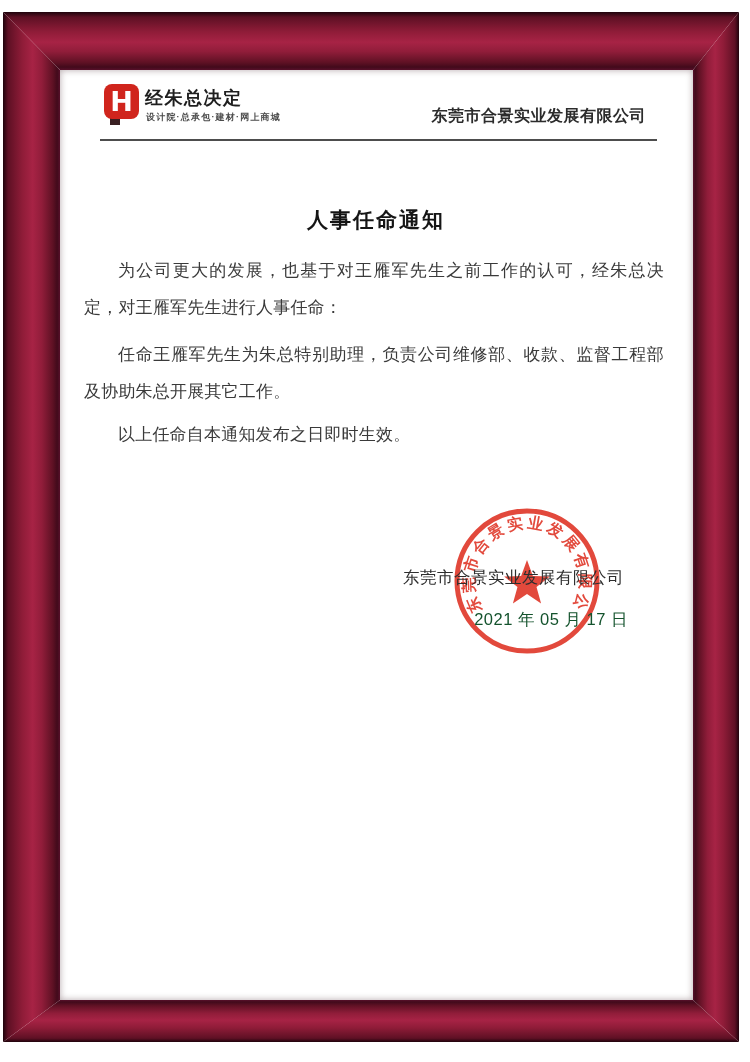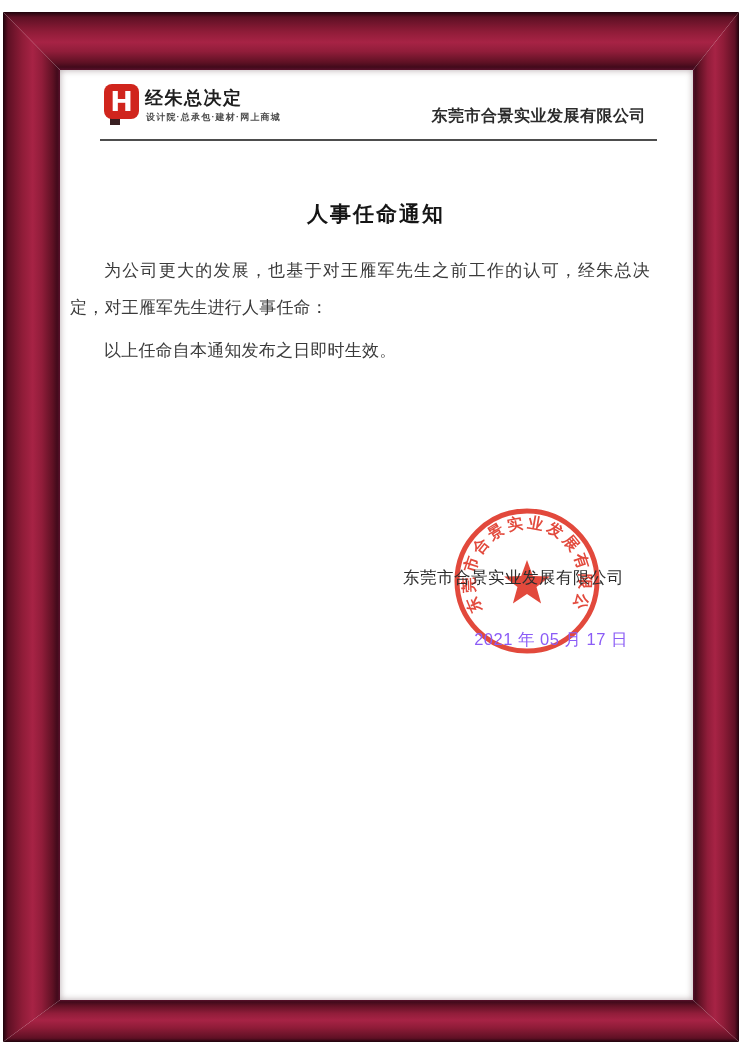--- a/index.html
+++ b/index.html
@@ -67,43 +67,43 @@
     font-size: 16px; font-weight: 700; color: #2c2c2c;
     letter-spacing: 0.5px; white-space: nowrap;
   }
   .header-rule {
     position: absolute; left: 100px; top: 139px;
     width: 557px; height: 2px; background: #4d4d4d;
   }
 
   
   .doc-title {
-    position: absolute; left: 88px; top: 200px; width: 576px;
+    position: absolute; left: 88px; top: 206px; width: 576px;
     text-align: center; font-size: 21px; font-weight: 800;
     color: #151515; letter-spacing: 2px;
   }
   .doc-body {
-    position: absolute; left: 70px; top: 252px; width: 580px;
+    position: absolute; left: 84px; top: 252px; width: 580px;
     font-size: 17px; line-height: 37px; color: #3a3a3a;
     text-align: justify; letter-spacing: 0.2px; font-family: Liberation Serif, serif;
   }
   .doc-body p { text-indent: 2em; }
   .doc-body p + p { margin-top: 10px; }
   .doc-body p:last-child { margin-top: 6px; }
 
   
   .sig-company {
     position: absolute; right: 126px; top: 567px;
     font-size: 16.5px; color: #2e2e2e; letter-spacing: 0.5px;
     z-index: 5; white-space: nowrap;
   }
   .sig-date {
     position: absolute; right: 122px; top: 609px;
-    font-size: 16.5px; color: #8b5cf6; letter-spacing: 0.5px;
-    z-index: 5; white-space: nowrap; margin-top: 20px;
+    font-size: 16.5px; color: #14532d; letter-spacing: 0.5px;
+    z-index: 5; white-space: nowrap;
   }
 
   
   .seal {
     position: absolute; left: 452px; top: 506px;
     width: 150px; height: 150px; z-index: 3;
     opacity: 0.92; mix-blend-mode: multiply;
   }
 </style>
 </head>
@@ -128,20 +128,21 @@
     <div class="logo-tagline">设计院·总承包·建材·网上商城</div>
   </div>
 
   <div class="header-company">东莞市合景实业发展有限公司</div>
   <div class="header-rule"></div>
 
   <div class="doc-title">人事任命通知</div>
 
   <div class="doc-body">
     <p>为公司更大的发展，也基于对王雁军先生之前工作的认可，经朱总决定，对王雁军先生进行人事任命：</p>
+    <p>任命王雁军先生为朱总特别助理，负责公司维修部、收款、监督工程部及协助朱总开展其它工作。</p>
     <p>以上任命自本通知发布之日即时生效。</p>
   </div>
 
   <svg class="seal" viewBox="0 0 150 150">
     <defs>
       <path id="sealArc" d="M 31.6,105.4 A 53,53 0 1 1 118.4,105.4" fill="none"></path>
     </defs>
     <circle cx="75" cy="75" r="70" fill="none" stroke="#e0392b" stroke-width="5"></circle>
     <path d="M0,-24 L5.88,-8.09 L22.83,-7.42 L9.51,3.09 L14.11,19.42 L0,10 L-14.11,19.42 L-9.51,3.09 L-22.83,-7.42 L-5.88,-8.09 Z" transform="translate(75,78)" fill="#e0392b"></path>
     <text font-size="15.5" font-weight="600" fill="#e0392b" letter-spacing="3.4" style="font-family:&quot;Liberation Sans&quot;,sans-serif">

